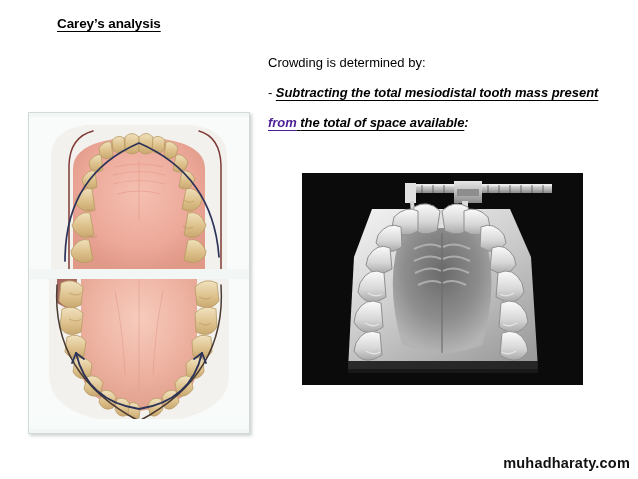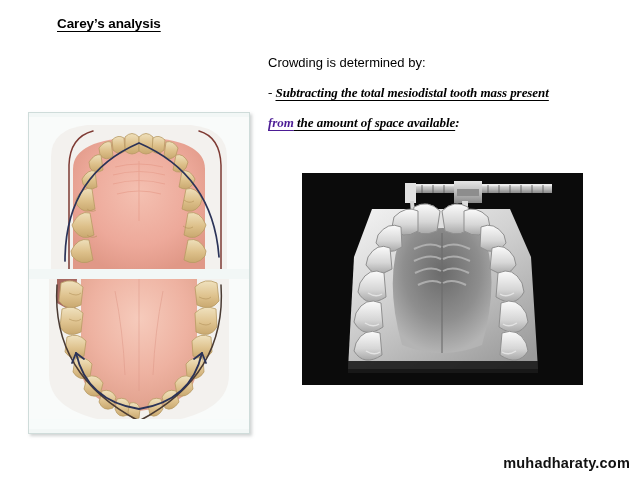--- a/index.html
+++ b/index.html
@@ -42,21 +42,20 @@
     line-height: 30px;
     white-space: nowrap;
   }
   .text-line.plain {
     font-weight: normal;
   }
   .text-line.emph {
     font-weight: bold;
     font-style: italic;
     letter-spacing: -0.05px;
-    font-family: Liberation Serif, serif;
   }
   .u {
     text-decoration: underline;
     text-underline-offset: 2.5px;
   }
   .red {
     color: #4c1d95;
     text-decoration: underline;
     text-underline-offset: 2.5px;
   }
@@ -123,21 +122,21 @@
 
   <div class="text-line plain">
     <span>Crowding is determined by:</span>
   </div>
 
   <div class="text-line emph">
     <span class="dash">- </span><span class="u">Subtracting the total mesiodistal tooth mass present</span>
   </div>
 
   <div class="text-line emph">
-    <span class="red">from</span><span class="u"> </span><span class="u">the amount of space available</span><span>:</span>
+    <span class="red">from</span><span class="u"> </span><span class="u">the total of space available</span><span>:</span>
   </div>
 
 </div>
 
 <div id="arch-figure">
 
   <div class="arch-pane" id="upper-arch-pane">
     <svg class="arch-svg" width="220" height="152" viewBox="0 0 220 152">
       <defs>
         <radialGradient id="palG" cx="50%" cy="42%" r="62%">

